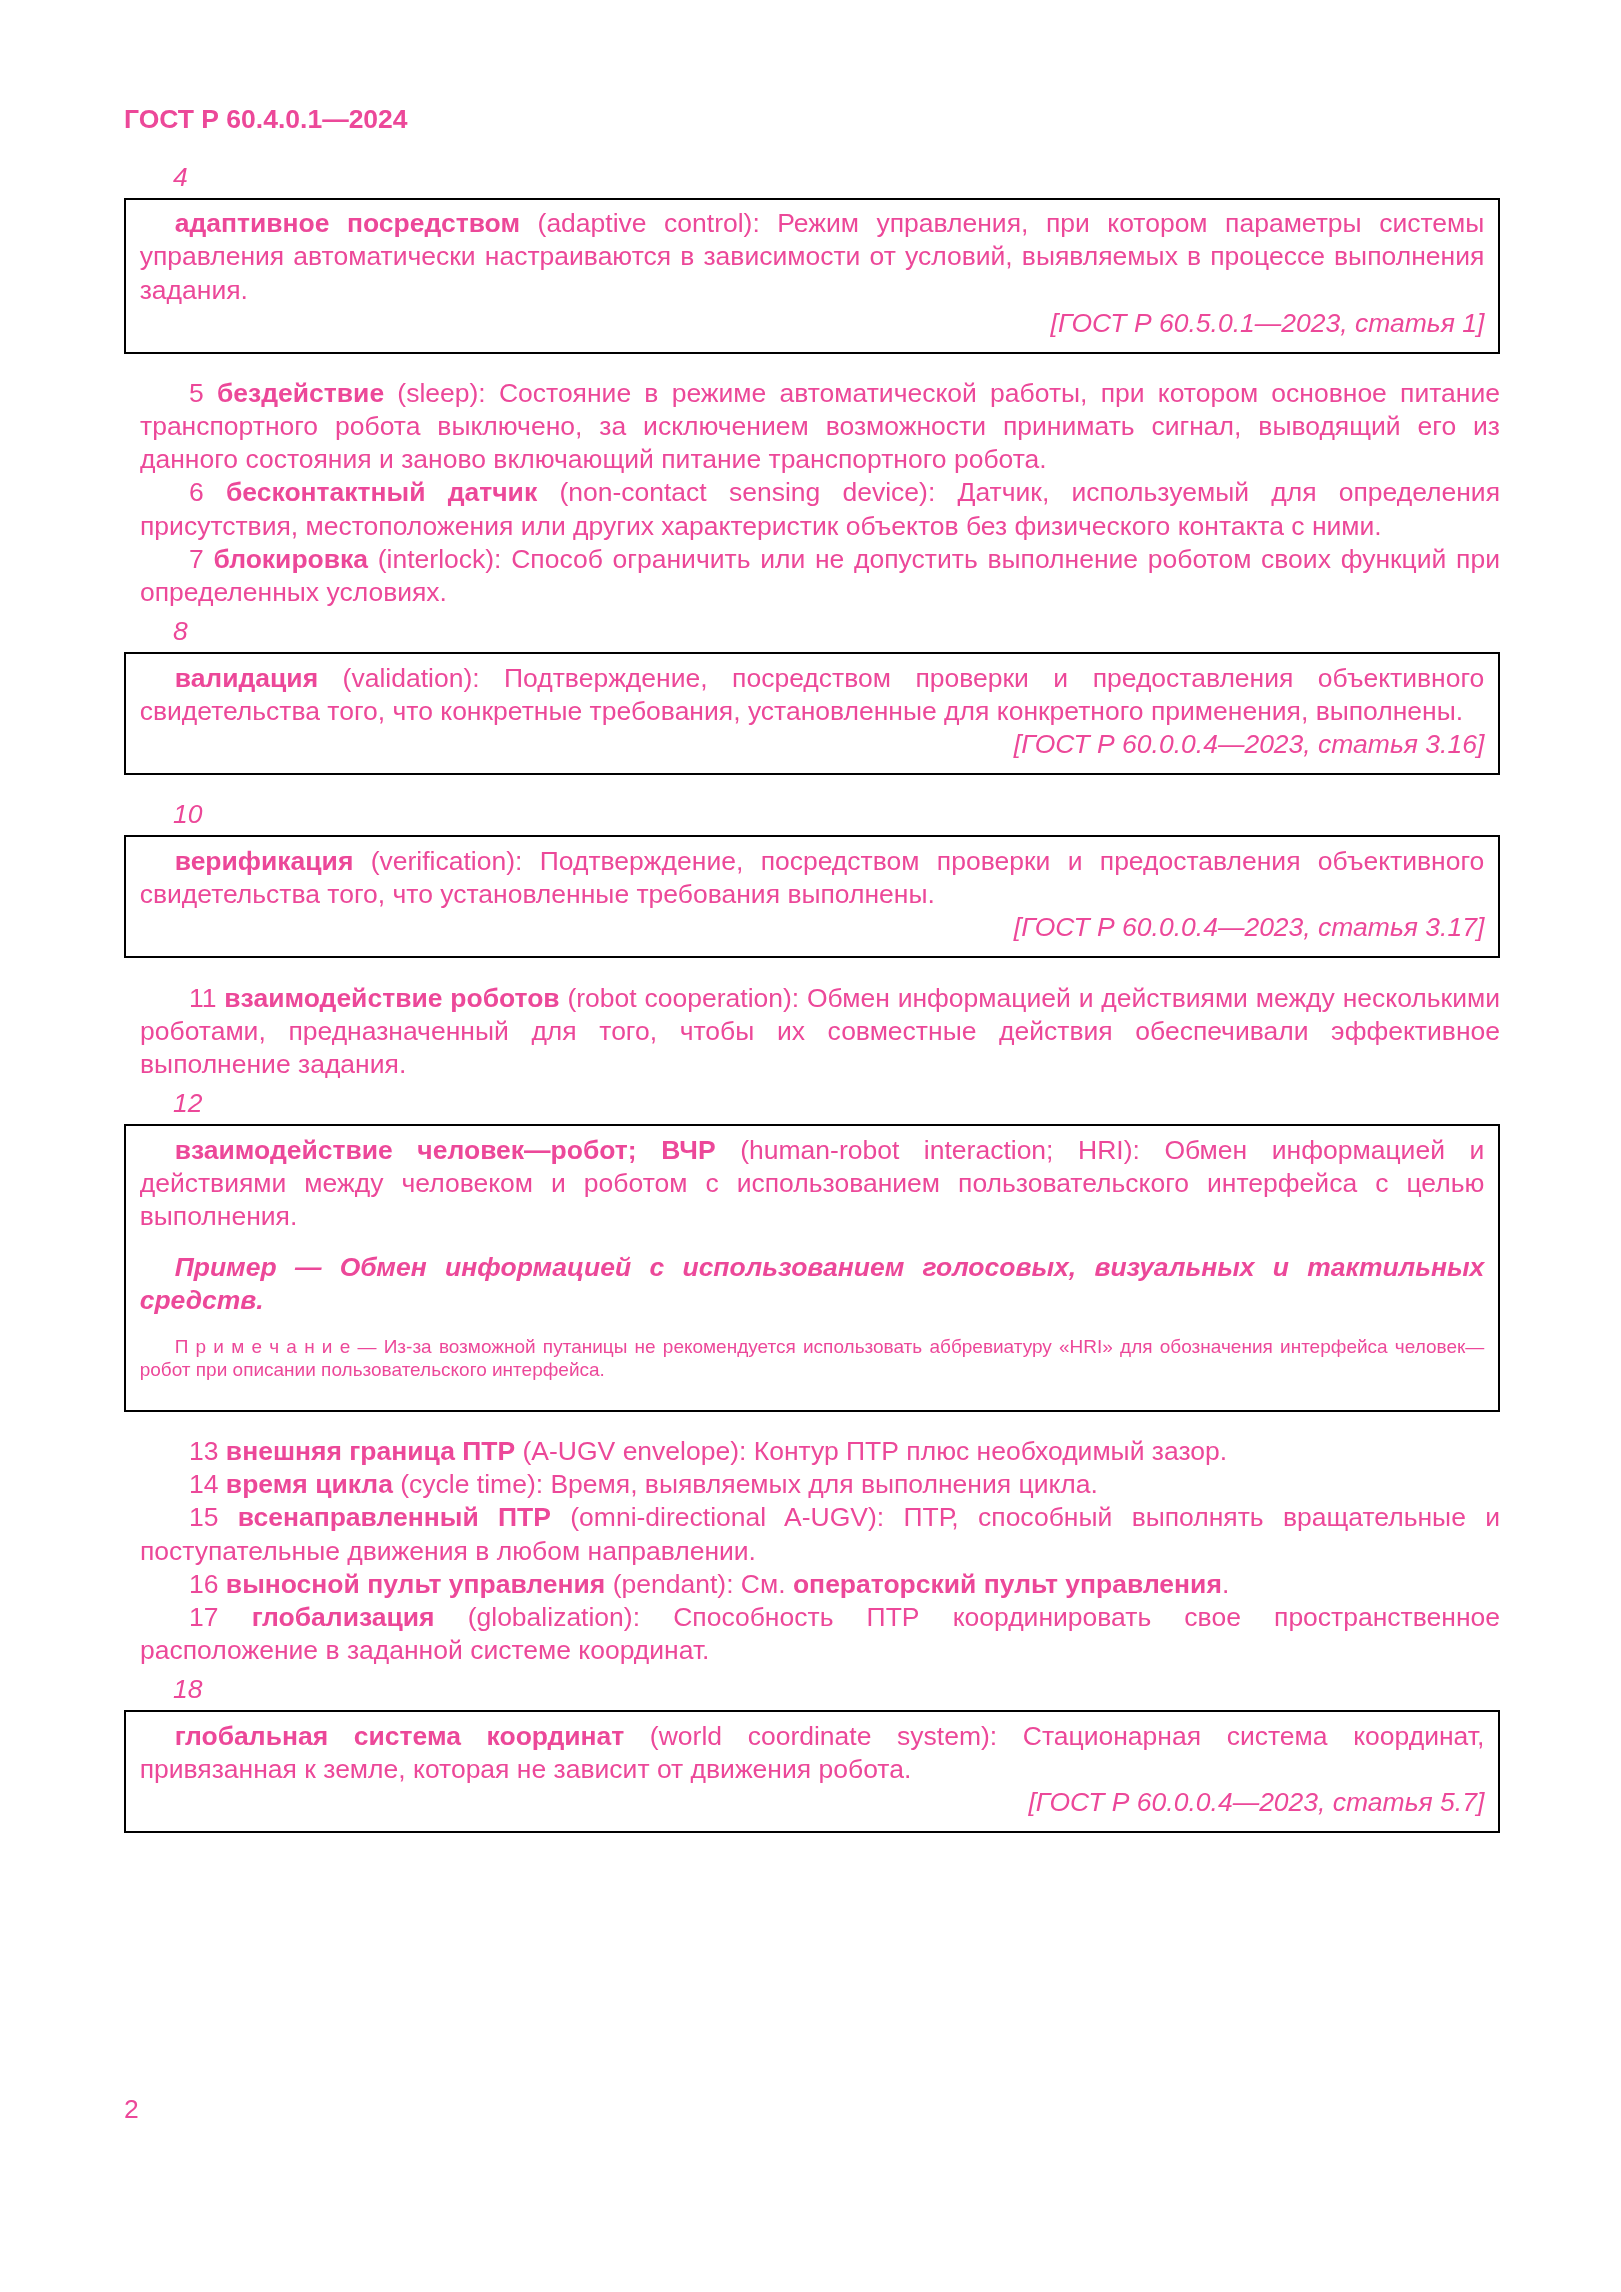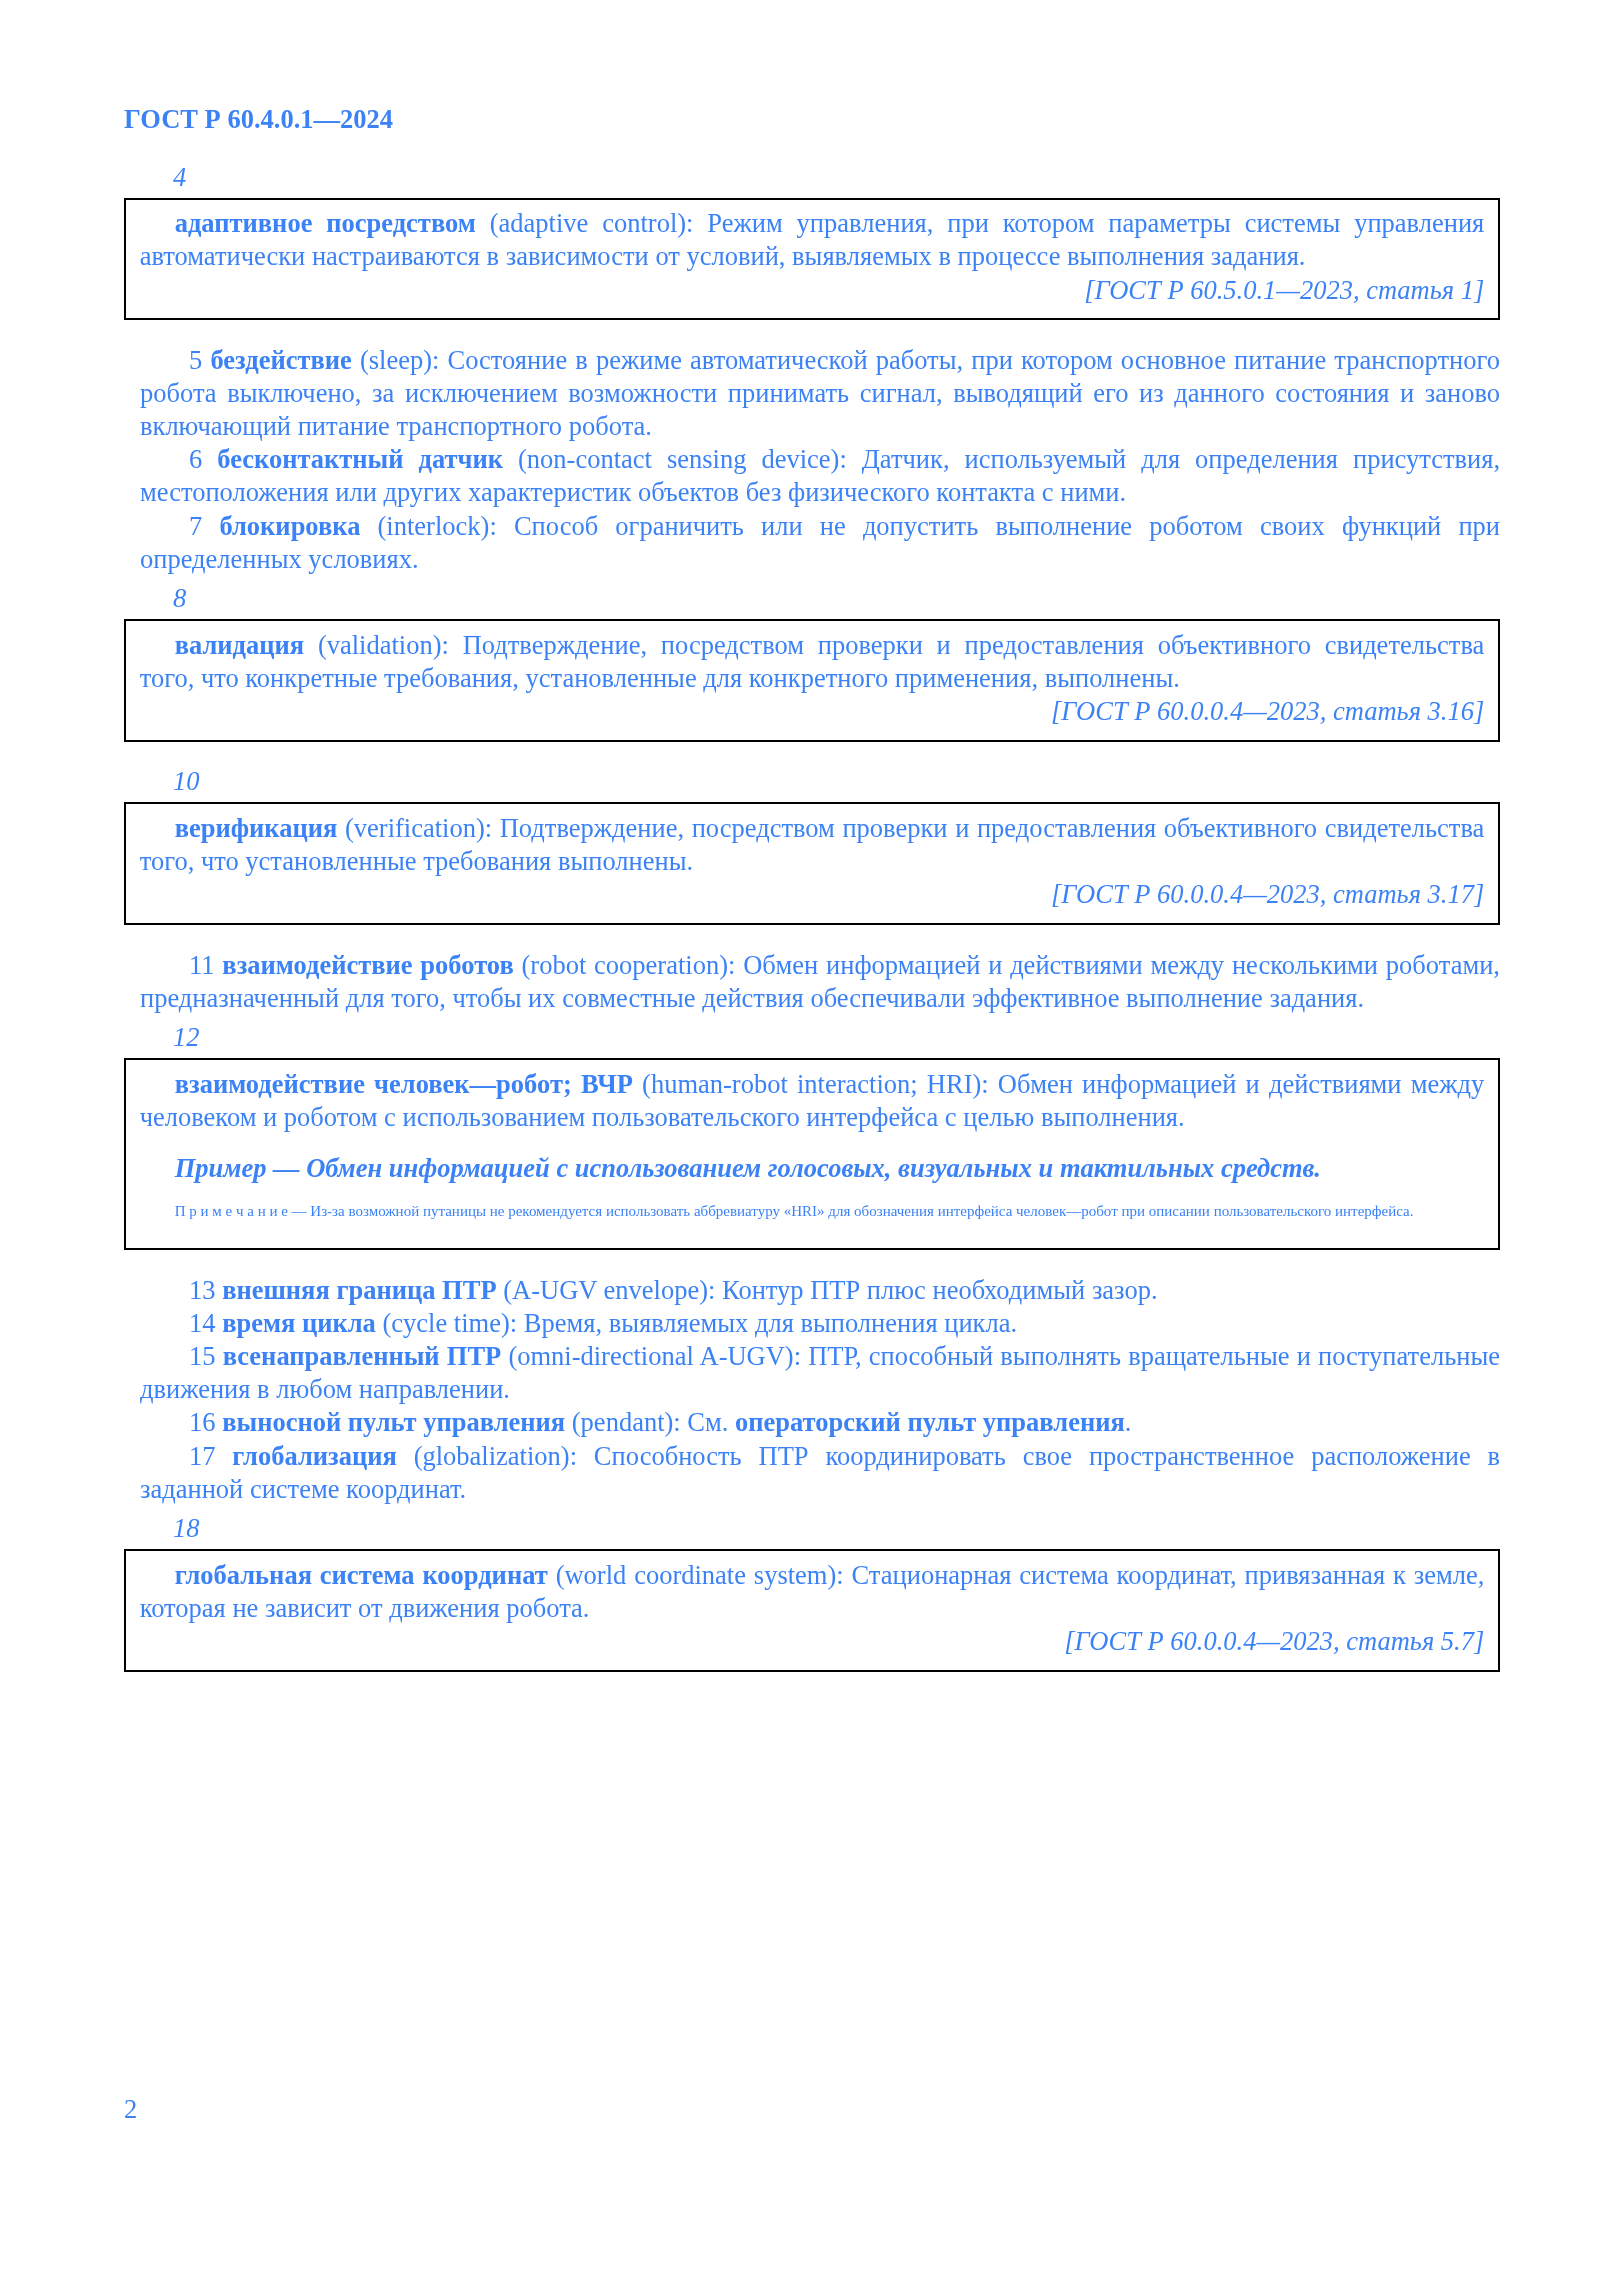--- a/index.html
+++ b/index.html
@@ -2,22 +2,22 @@
 <html><head>
 <meta charset="utf-8">
 <style>
   * { box-sizing: border-box; }
   html, body { margin: 0; padding: 0; background: #ffffff; }
   .page {
     position: relative;
     width: 1621px;
     height: 2190px;
     background: #ffffff;
-    font-family: Liberation Serif, serif;
-    color: #3b82f6;
+    font-family: Liberation Sans, sans-serif;
+    color: #ec4899;
     overflow: hidden;
   }
   .content {
     position: absolute;
     left: 124px;
     top: 104px;
     width: 1376px;
   }
   .header {
     font-weight: bold;
@@ -38,21 +38,21 @@
   }
   .para { text-indent: 49px; margin-left: 16px; }
   .box {
     border: 2px solid #000;
     padding: 7.8px 13.7px 11.8px 13.7px;
     margin: 2px 0 23.5px 0;
   }
   .def { text-indent: 35px; }
   .source { text-indent: 35px; text-align: right; }
   .example { text-indent: 35px; margin: 17.6px 0 17.6px 0; }
-  .note { text-indent: 35px; font-size: 15px; margin: 15.7px 0 15.7px 0; }
+  .note { text-indent: 35px; font-size: 19px; margin: 15.7px 0 15.7px 0; }
   b.it { font-style: italic; }
   .footer {
     position: absolute;
     left: 124px;
     top: 2094px;
     font-size: 26.5px;
   }
 </style>
 </head>
 <body>

